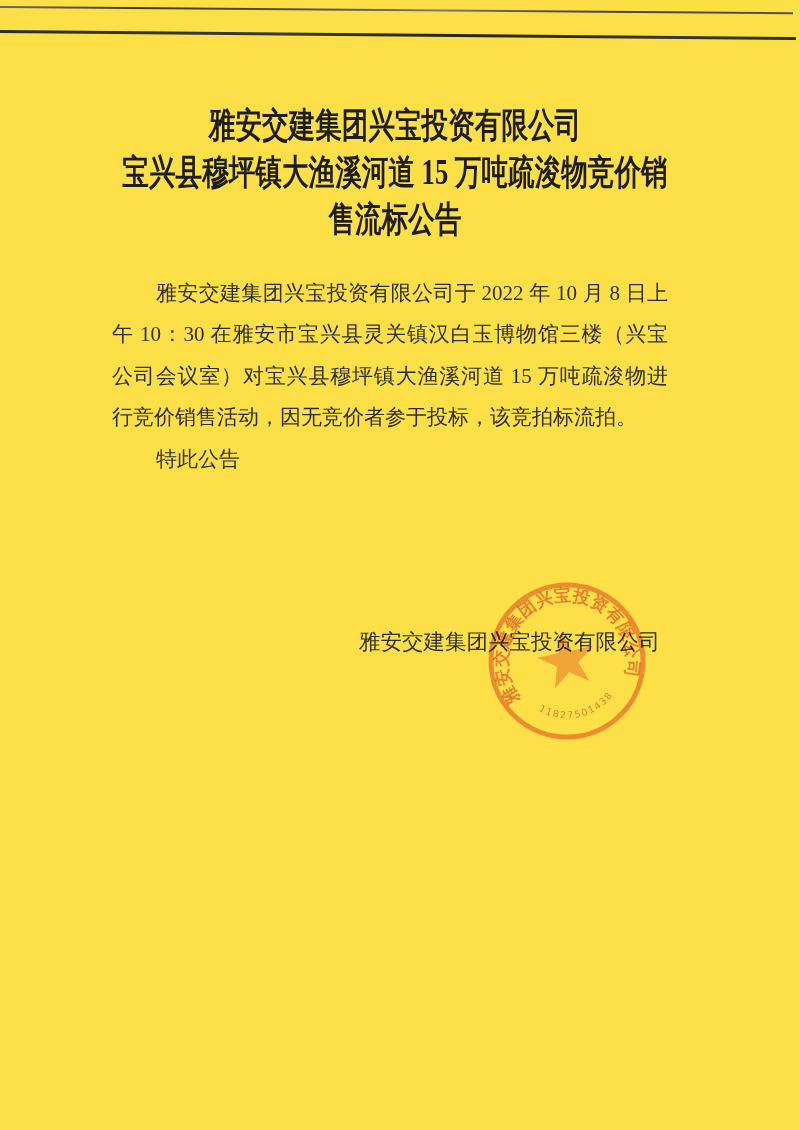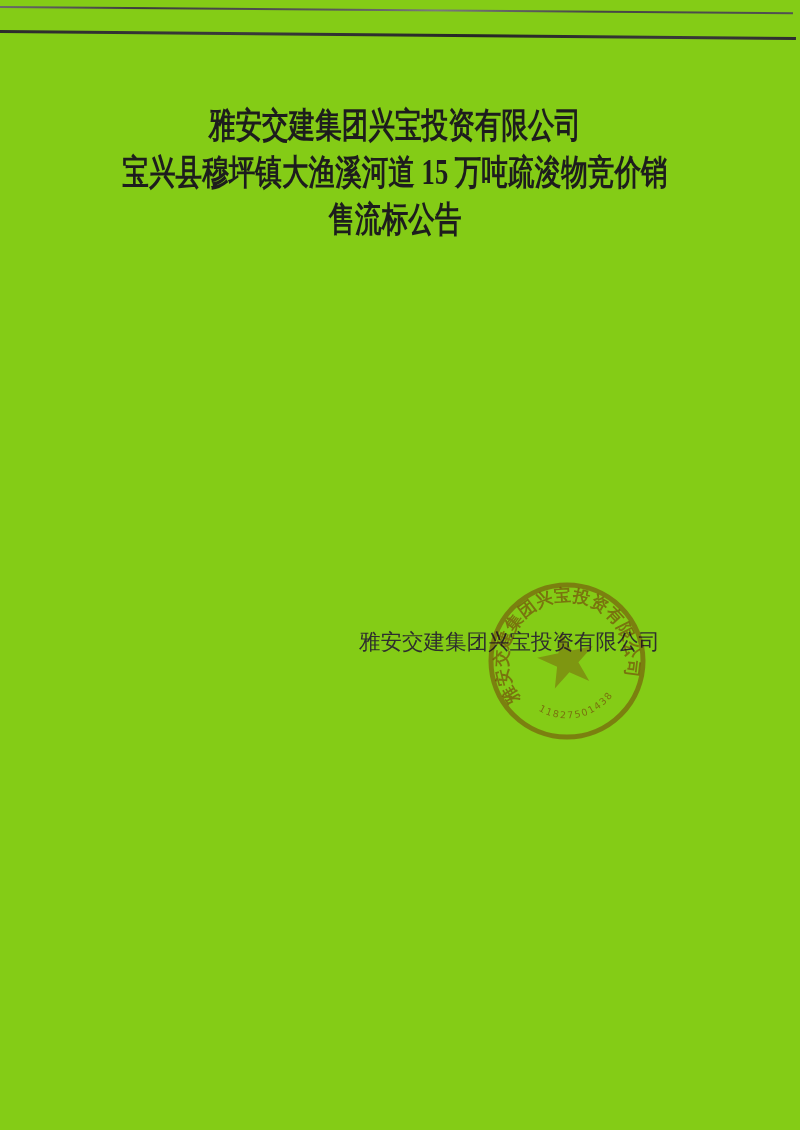--- a/index.html
+++ b/index.html
@@ -1,20 +1,20 @@
 <!DOCTYPE html>
 <html><head>
 <meta charset="utf-8">
 <style>
   html,body { margin:0; padding:0; }
   .page {
     position: relative;
     width: 800px;
     height: 1130px;
-    background: #84cc16;
+    background: #fde047;
     overflow: hidden;
     font-family: "Liberation Serif", "DejaVu Serif", serif;
   }
   
   .scanline {
     position: absolute;
     left: 0;
     transform-origin: left center;
   }
   .scanline-1 {
@@ -90,20 +90,27 @@
 
   <div class="scanline scanline-1"></div>
   <div class="scanline scanline-2"></div>
 
   <div class="title">
     <div class="title-line">雅安交建集团兴宝投资有限公司</div>
     <div class="title-line">宝兴县穆坪镇大渔溪河道 15 万吨疏浚物竞价销</div>
     <div class="title-line">售流标公告</div>
   </div>
 
+  <div class="body-text">
+    <div class="bline jfy indent">雅安交建集团兴宝投资有限公司于 2022 年 10 月 8 日上</div>
+    <div class="bline jfy">午 10：30 在雅安市宝兴县灵关镇汉白玉博物馆三楼（兴宝</div>
+    <div class="bline jfy">公司会议室）对宝兴县穆坪镇大渔溪河道 15 万吨疏浚物进</div>
+    <div class="bline">行竞价销售活动，因无竞价者参于投标，该竞拍标流拍。</div>
+    <div class="bline indent">特此公告</div>
+  </div>
 
   <div class="signature">
     <div class="sig-company">雅安交建集团兴宝投资有限公司</div>
   </div>
 
   <svg class="seal" viewBox="0 0 200 200" xmlns="http://www.w3.org/2000/svg">
     <circle cx="100" cy="100" r="76" fill="none" stroke="rgba(223,82,97,0.55)" stroke-width="5"></circle>
     <g transform="rotate(-12 100 100)">
       <polygon fill="rgba(224,88,102,0.40)" points="100,70 93.2,90.7 71.5,90.7 89.1,103.6 82.4,124.3 100,111.5 117.6,124.3 110.9,103.6 128.5,90.7 106.8,90.7"></polygon>
       <path id="sealArcTop" d="M 45.6 125.4 A 60 60 0 1 1 154.4 125.4" fill="none"></path>

